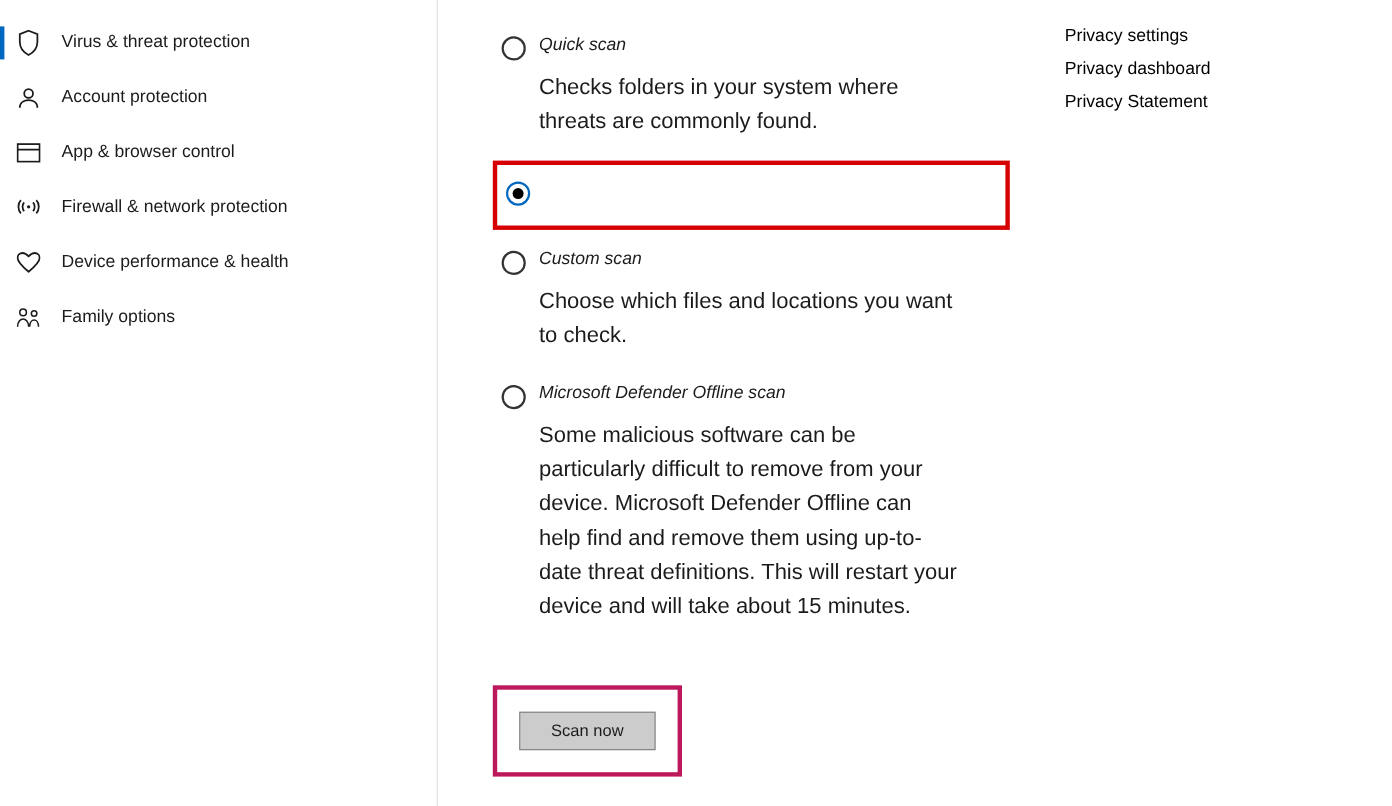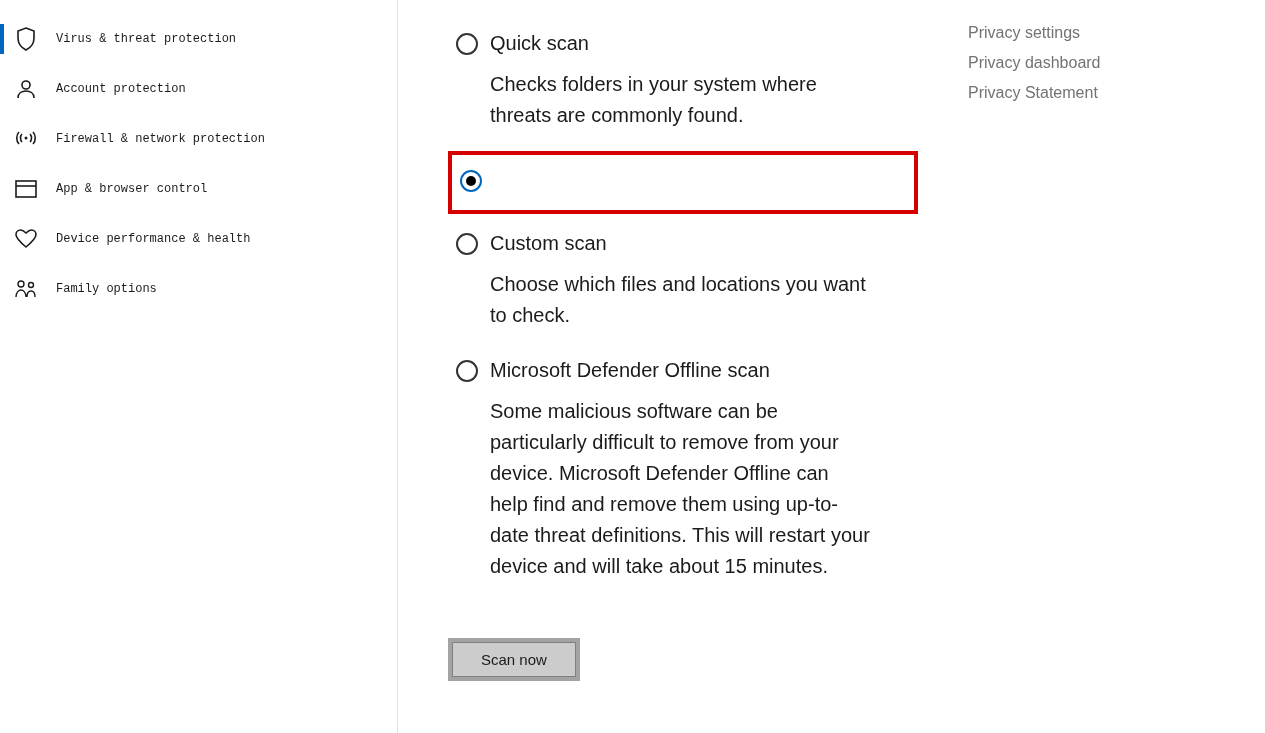--- a/index.html
+++ b/index.html
@@ -33,21 +33,21 @@
     width: 4px;
     background: #0067c0;
     display: none;
   }
   .nav-item.active .accent { display: block; }
   .nav-item .icon {
     width: 24px; height: 24px;
     margin-right: 18px;
     display: flex; align-items: center; justify-content: center;
   }
-  .nav-item .label { font-size: 12px; color: #1b1b1b; font-family: Liberation Mono, monospace; }
+  .nav-item .label { font-size: 16px; color: #1b1b1b; }
   .main {
     flex: 1;
     padding: 24px 0 0 50px;
     display: flex;
   }
   .content { width: 470px; }
   .radio-option {
     display: flex;
     padding: 8px 8px 14px 8px;
     margin-bottom: 6px;
@@ -66,43 +66,43 @@
     margin-top: 1px;
     display: flex; align-items: center; justify-content: center;
   }
   .radio-circle.selected {
     border-color: #0067c0;
   }
   .radio-circle.selected .dot {
     width: 10px; height: 10px; border-radius: 50%; background: #000;
   }
   .radio-text { margin-left: 12px; max-width: 380px; }
-  .radio-title { font-size: 20px; color: #1b1b1b; margin-bottom: 14px; }
+  .radio-title { font-size: 16px; color: #1b1b1b; margin-bottom: 14px; font-style: italic; }
   .radio-desc { font-size: 20px; color: #1b1b1b; line-height: 1.55; }
   .scan-btn-wrap {
-    border: 4px solid #a3a3a3;
+    border: 4px solid #be185d;
     display: inline-block;
-    padding: 0;
+    padding: 20px;
     margin-top: 36px;
   }
   .scan-btn {
     background: #cccccc;
     border: 1px solid #808080;
     padding: 8px 28px;
     font-size: 15px;
     color: #1b1b1b;
     cursor: pointer;
   }
   .right-links {
     margin-left: 50px;
     padding-top: 0px;
   }
   .right-links a {
     display: block;
-    color: #737373;
+    color: #000000;
     font-size: 16px;
     text-decoration: none;
     margin-bottom: 12px;
     cursor: pointer;
   }
   svg { display: block; }
 </style>
 </head>
 <body>
 
@@ -124,36 +124,36 @@
         <svg width="22" height="22" viewBox="0 0 22 22">
             <circle cx="11" cy="7" r="4" fill="none" stroke="#1b1b1b" stroke-width="1.6"></circle>
             <path d="M3 20 C3 15 7 13 11 13 C15 13 19 15 19 20" fill="none" stroke="#1b1b1b" stroke-width="1.6"></path>
           </svg>
       </span>
       <span class="label">Account protection</span>
     </div>
 
     <div class="nav-item">
       <span class="icon">
+        <svg width="22" height="18" viewBox="0 0 22 18">
+            <rect x="1" y="1" width="20" height="16" fill="none" stroke="#1b1b1b" stroke-width="1.6"></rect>
+            <line x1="1" y1="6" x2="21" y2="6" stroke="#1b1b1b" stroke-width="1.6"></line>
+          </svg>
+      </span>
+      <span class="label">App &amp; browser control</span>
+    </div>
+
+    <div class="nav-item">
+      <span class="icon">
         <svg width="24" height="20" viewBox="0 0 24 20">
             <path d="M5 3 C2 6 2 12 5 15 M8 5 C6 7 6 11 8 13 M16 5 C18 7 18 11 16 13 M19 3 C22 6 22 12 19 15" fill="none" stroke="#1b1b1b" stroke-width="1.6"></path>
             <circle cx="12" cy="9" r="1.5" fill="#1b1b1b"></circle>
           </svg>
       </span>
       <span class="label">Firewall &amp; network protection</span>
-    </div>
-
-    <div class="nav-item">
-      <span class="icon">
-        <svg width="22" height="18" viewBox="0 0 22 18">
-            <rect x="1" y="1" width="20" height="16" fill="none" stroke="#1b1b1b" stroke-width="1.6"></rect>
-            <line x1="1" y1="6" x2="21" y2="6" stroke="#1b1b1b" stroke-width="1.6"></line>
-          </svg>
-      </span>
-      <span class="label">App &amp; browser control</span>
     </div>
 
 
     <div class="nav-item">
       <span class="icon">
         <svg width="22" height="20" viewBox="0 0 22 20">
             <path d="M11 18 C5 13 1 9 1 5.5 C1 3 3 1 5.5 1 C7.5 1 9 2 11 4 C13 2 14.5 1 16.5 1 C19 1 21 3 21 5.5 C21 9 17 13 11 18 Z" fill="none" stroke="#1b1b1b" stroke-width="1.6"></path>
           </svg>
       </span>
       <span class="label">Device performance &amp; health</span>

